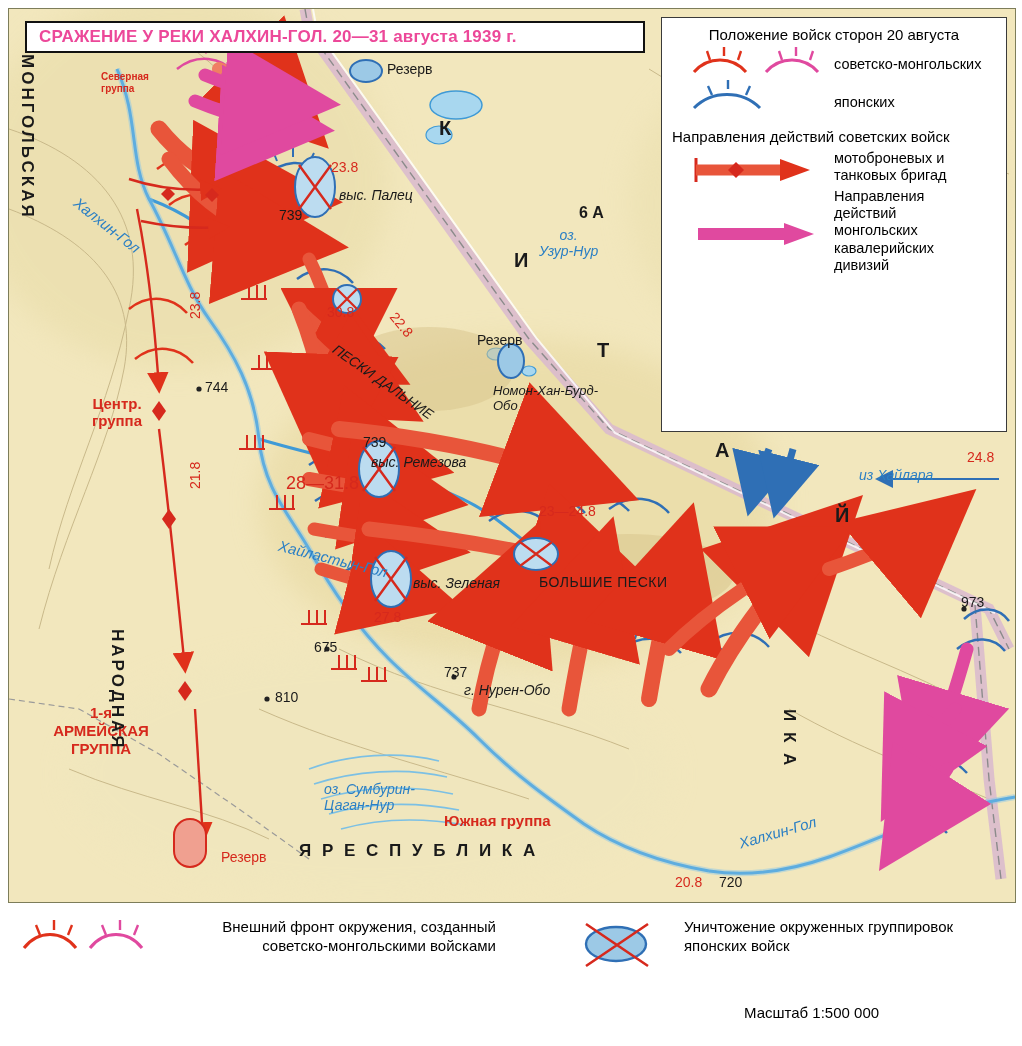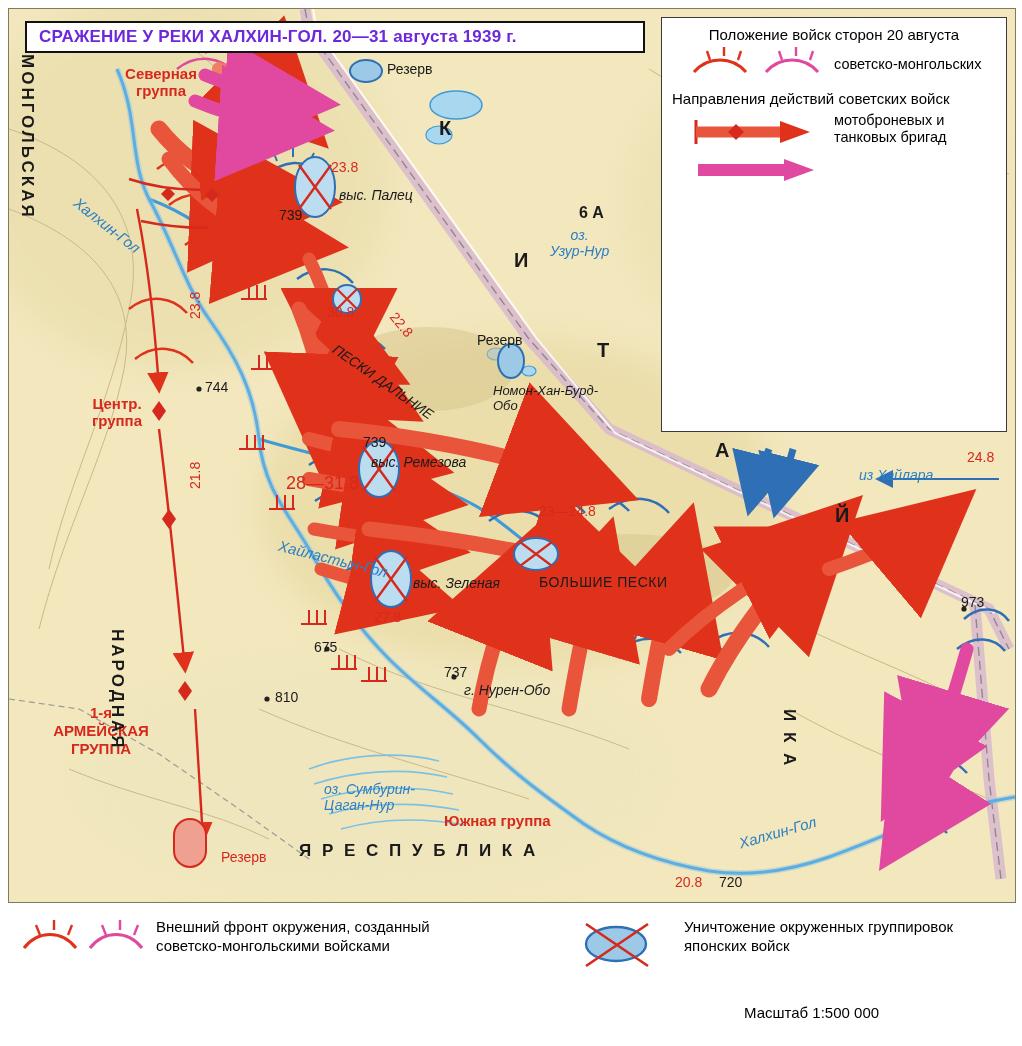--- a/index.html
+++ b/index.html
@@ -11,21 +11,21 @@
   .map-canvas{position:absolute;left:8px;top:8px;width:1006px;height:893px;
     background:#f2e7bd;border:1px solid #7d7d5a;overflow:hidden;}
 
   
   .tint{position:absolute;border-radius:50%;filter:blur(14px);opacity:.55;}
 
   
   .title-bar{position:absolute;left:16px;top:12px;width:620px;height:32px;
     background:#ffffff;border:2px solid #111;display:flex;align-items:center;
     padding-left:12px;box-sizing:border-box;z-index:40;}
-  .title-bar span{font-weight:bold;font-size:17px;color:#6d28d9;letter-spacing:.2px;}
+  .title-bar span{font-weight:bold;font-size:17px;color:#ec4899;letter-spacing:.2px;}
 
   
   .legend{position:absolute;left:652px;top:8px;width:346px;height:415px;background:#ffffff;
     border:1px solid #3a3a3a;box-sizing:border-box;padding:8px 10px;z-index:40;}
   .legend h4{margin:0 0 4px 0;font-size:15px;font-weight:normal;text-align:center;line-height:1.2;}
   .legend .sub{font-size:15px;margin:8px 0 4px 0;line-height:1.2;}
   .legend-row{display:flex;align-items:center;margin:4px 12px;}
   .legend-row .sym{width:150px;flex:0 0 150px;height:34px;position:relative;}
   .legend-row .lbl{font-size:14.5px;line-height:1.18;}
 
@@ -271,21 +271,21 @@
 
       <g fill="#222">
         <circle cx="190" cy="380" r="2.6"></circle>
         <circle cx="258" cy="690" r="2.6"></circle>
         <circle cx="318" cy="640" r="2.6"></circle>
         <circle cx="445" cy="668" r="2.6"></circle>
         <circle cx="955" cy="600" r="2.6"></circle>
       </g>
     </svg>
 
-    <div class="lab redb" style="left:92px;top:56px;width:120px;text-align:center;font-size:15px;line-height:1.15;white-space:pre;">Северная
+    <div class="lab redb" style="left:92px;top:62px;width:120px;text-align:left;font-size:10px;line-height:1.15;white-space:pre;">Северная
 группа</div>
     <div class="lab redb" style="left:58px;top:386px;width:100px;text-align:center;font-size:15px;line-height:1.15;white-space:pre;">Центр.
 группа</div>
     <div class="lab redb" style="left:435px;top:803px;font-size:15px;">Южная группа</div>
     <div class="lab redb" style="left:32px;top:695px;width:120px;text-align:center;font-size:15px;line-height:1.2;white-space:pre;">1-я
 АРМЕЙСКАЯ
 ГРУППА</div>
 
     <div class="lab blk" style="left:378px;top:52px;font-size:14px;">Резерв</div>
     <div class="lab blk" style="left:468px;top:323px;font-size:14px;">Резерв</div>
@@ -299,21 +299,21 @@
     <div class="lab blk ital" style="left:330px;top:178px;font-size:14px;">выс. Палец</div>
     <div class="lab blk ital" style="left:362px;top:445px;font-size:14px;">выс. Ремезова</div>
     <div class="lab blk ital" style="left:404px;top:566px;font-size:14px;">выс. Зеленая</div>
     <div class="lab blk ital" style="left:455px;top:673px;font-size:14px;">г. Нурен-Обо</div>
 
     <div class="lab blk ital" style="left:330px;top:332px;font-size:14px;transform:rotate(35deg);transform-origin:left top;">ПЕСКИ ДАЛЬНИЕ</div>
     <div class="lab blk" style="left:530px;top:565px;font-size:14px;letter-spacing:.5px;">БОЛЬШИЕ ПЕСКИ</div>
     <div class="lab blk ital" style="left:484px;top:375px;font-size:13px;line-height:1.15;white-space:pre;">Номон-Хан-Бурд-
 Обо</div>
 
-    <div class="lab blu ital" style="left:530px;top:218px;font-size:14px;line-height:1.15;white-space:pre;text-align:center;margin-left:11px;">оз.
+    <div class="lab blu ital" style="left:530px;top:218px;font-size:14px;line-height:1.15;white-space:pre;text-align:center;">оз.
 Узур-Нур</div>
     <div class="lab blu ital" style="left:315px;top:772px;font-size:14px;line-height:1.15;white-space:pre;">оз. Сумбурин-
 Цаган-Нур</div>
 
     <div class="lab blu ital" style="left:72px;top:185px;font-size:15px;transform:rotate(38deg);transform-origin:left top;">Халхин-Гол</div>
     <div class="lab blu ital" style="left:272px;top:528px;font-size:15px;transform:rotate(14deg);transform-origin:left top;">Хайластын-Гол</div>
     <div class="lab blu ital" style="left:728px;top:826px;font-size:15px;transform:rotate(-16deg);transform-origin:left top;">Халхин-Гол</div>
 
     <div class="lab blk" style="left:270px;top:198px;font-size:14px;">739</div>
     <div class="lab blk" style="left:196px;top:370px;font-size:14px;">744</div>
@@ -356,20 +356,29 @@
           <svg width="150" height="34">
             <path d="M10,24 C24,8 48,8 62,24" stroke="#e0321b" stroke-width="3" fill="none"></path>
             <path d="M26,12 l-3,-9 M40,8 l0,-9 M54,12 l3,-9" stroke="#e0321b" stroke-width="2.4"></path>
             <path d="M82,24 C96,8 120,8 134,24" stroke="#e0499f" stroke-width="3" fill="none"></path>
             <path d="M98,12 l-3,-9 M112,8 l0,-9 M126,12 l3,-9" stroke="#e0499f" stroke-width="2.4"></path>
           </svg>
         </div>
         <div class="lbl">советско-монгольских</div>
       </div>
 
+      <div class="legend-row">
+        <div class="sym">
+          <svg width="150" height="30">
+            <path d="M10,22 C28,4 58,4 76,22" stroke="#2f6fb5" stroke-width="3" fill="none"></path>
+            <path d="M28,9 l-4,-9 M44,3 l0,-9 M62,9 l4,-9" stroke="#2f6fb5" stroke-width="2.4"></path>
+          </svg>
+        </div>
+        <div class="lbl">японских</div>
+      </div>
 
       <div class="sub">Направления действий советских войск</div>
 
 
       <div class="legend-row">
         <div class="sym">
           <svg width="150" height="40">
             <path d="M12,8 L12,32" stroke="#d6291d" stroke-width="3"></path>
             <path d="M12,20 L96,20" stroke="#e8553a" stroke-width="11"></path>
             <path d="M52,12 l8,8 l-8,8 l-8,-8 z" fill="#d6291d"></path>
@@ -379,36 +388,37 @@
         <div class="lbl">мотоброневых и танко­вых бригад</div>
       </div>
 
       <div class="legend-row">
         <div class="sym">
           <svg width="150" height="40">
             <path d="M14,20 L100,20" stroke="#e0499f" stroke-width="12"></path>
             <path d="M100,9 L130,20 L100,31 z" fill="#e0499f"></path>
           </svg>
         </div>
+        <div class="lbl">Направления действий монгольских кавалерий­ских дивизий</div>
       </div>
     </div>
   </div>
 
   <div class="bottom">
 
     <div class="b-row" style="left:8px;top:10px;width:480px;">
       <div style="width:140px;flex:0 0 140px;">
         <svg width="140" height="44">
           <path d="M8,30 C22,12 46,12 60,30" stroke="#e0321b" stroke-width="3" fill="none"></path>
           <path d="M24,17 l-4,-10 M38,12 l0,-10 M52,17 l4,-10" stroke="#e0321b" stroke-width="2.4"></path>
           <path d="M74,30 C88,12 112,12 126,30" stroke="#e0499f" stroke-width="3" fill="none"></path>
           <path d="M90,17 l-4,-10 M104,12 l0,-10 M118,17 l4,-10" stroke="#e0499f" stroke-width="2.4"></path>
         </svg>
       </div>
-      <div class="b-lbl" style="white-space:pre-line;">Внешний фронт окружения, соз­данный советско-монгольскими войсками</div>
+      <div class="b-lbl" style="white-space:pre-line;text-align:right;">Внешний фронт окружения, соз­данный советско-монгольскими войсками</div>
     </div>
 
 
     <div class="b-row" style="left:556px;top:10px;width:450px;">
       <div style="width:120px;flex:0 0 120px;">
         <svg width="120" height="56">
           <ellipse cx="52" cy="26" rx="30" ry="17" fill="#9cc9e6" stroke="#2f6fb5" stroke-width="2.4"></ellipse>
           <path d="M22,6 L84,48 M84,6 L22,48" stroke="#d6291d" stroke-width="2.6"></path>
         </svg>
       </div>

